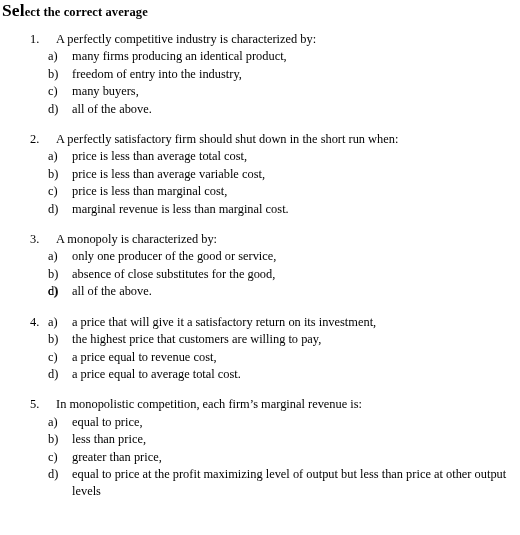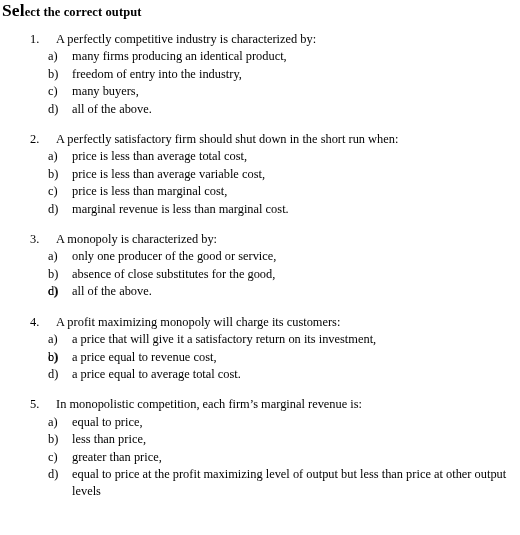--- a/index.html
+++ b/index.html
@@ -98,21 +98,21 @@
   .option-text {
     display: inline;
     margin-top: 48px;
   }
 </style>
 </head>
 <body>
 
 <div class="page">
 
-  <h1 class="doc-title"><span class="cap-lead">Sel</span><span class="cap-rest">ect the correct output</span></h1>
+  <h1 class="doc-title"><span class="cap-lead">Sel</span><span class="cap-rest">ect the correct average</span></h1>
 
   <div class="question-list">
       <div class="question-block">
         <p class="question-stem"><span class="question-number">1.</span><span>A perfectly competitive industry is characterized by:</span></p>
         <div class="option-list">
           <div class="option-item nowrap"><span class="option-letter">a)</span><span class="option-text">many firms producing an identical product,</span></div>
           <div class="option-item nowrap"><span class="option-letter">b)</span><span class="option-text">freedom of entry into the industry,</span></div>
           <div class="option-item nowrap"><span class="option-letter">c)</span><span class="option-text">many buyers,</span></div>
           <div class="option-item nowrap"><span class="option-letter">d)</span><span class="option-text">all of the above.</span></div>
         </div>
@@ -129,24 +129,24 @@
       <div class="question-block">
         <p class="question-stem"><span class="question-number">3.</span><span>A monopoly is characterized by:</span></p>
         <div class="option-list">
           <div class="option-item nowrap"><span class="option-letter">a)</span><span class="option-text">only one producer of the good or service,</span></div>
           <div class="option-item nowrap"><span class="option-letter">b)</span><span class="option-text">absence of close substitutes for the good,</span></div>
           <div class="option-item nowrap"><span class="option-letter">c)</span></div>
           <div class="option-item nowrap"><span class="option-letter">d)</span><span class="option-text">all of the above.</span></div>
         </div>
       </div>
       <div class="question-block extra-gap-before">
-        <p class="question-stem"><span class="question-number">4.</span><span>A profit maximizing monopoly will charge its customers:</span></p>
+        <p class="question-stem"><span class="question-number">4.</span></p>
         <div class="option-list">
           <div class="option-item nowrap"><span class="option-letter">a)</span><span class="option-text">a price that will give it a satisfactory return on its investment,</span></div>
-          <div class="option-item nowrap"><span class="option-letter">b)</span></div>
+          <div class="option-item nowrap"><span class="option-letter">b)</span><span class="option-text">the highest price that customers are willing to pay,</span></div>
           <div class="option-item nowrap"><span class="option-letter">c)</span><span class="option-text">a price equal to revenue cost,</span></div>
           <div class="option-item nowrap"><span class="option-letter">d)</span><span class="option-text">a price equal to average total cost.</span></div>
         </div>
       </div>
       <div class="question-block">
         <p class="question-stem"><span class="question-number">5.</span><span>In monopolistic competition, each firm’s marginal revenue is:</span></p>
         <div class="option-list">
           <div class="option-item nowrap"><span class="option-letter">a)</span><span class="option-text">equal to price,</span></div>
           <div class="option-item nowrap"><span class="option-letter">b)</span><span class="option-text">less than price,</span></div>
           <div class="option-item nowrap"><span class="option-letter">c)</span><span class="option-text">greater than price,</span></div>

